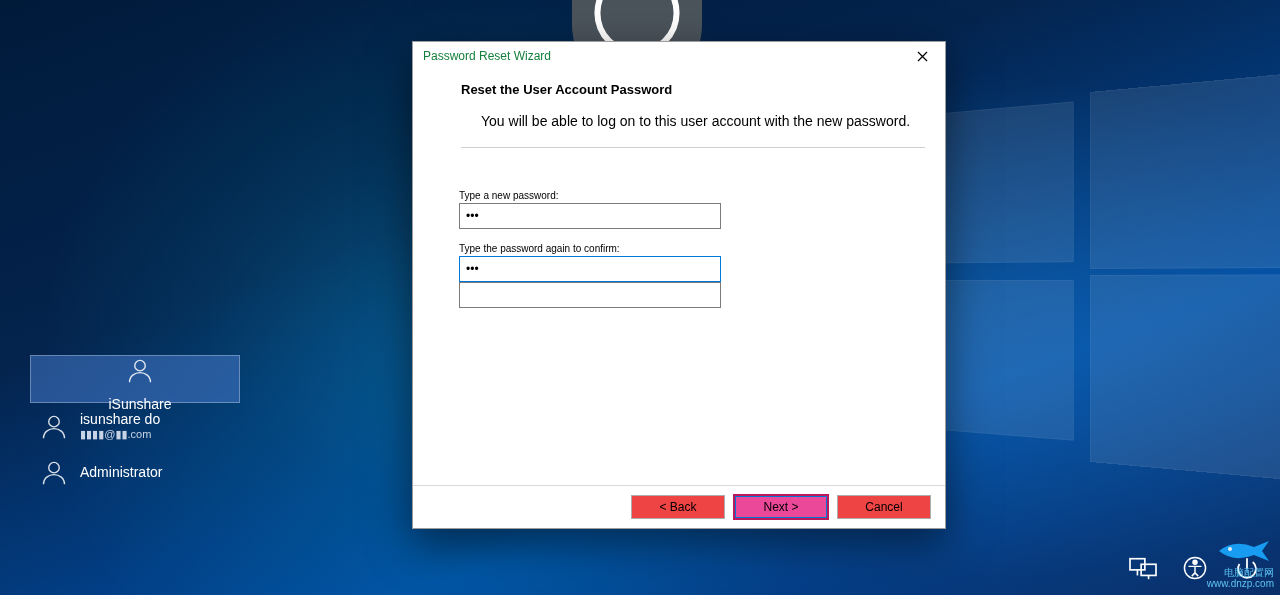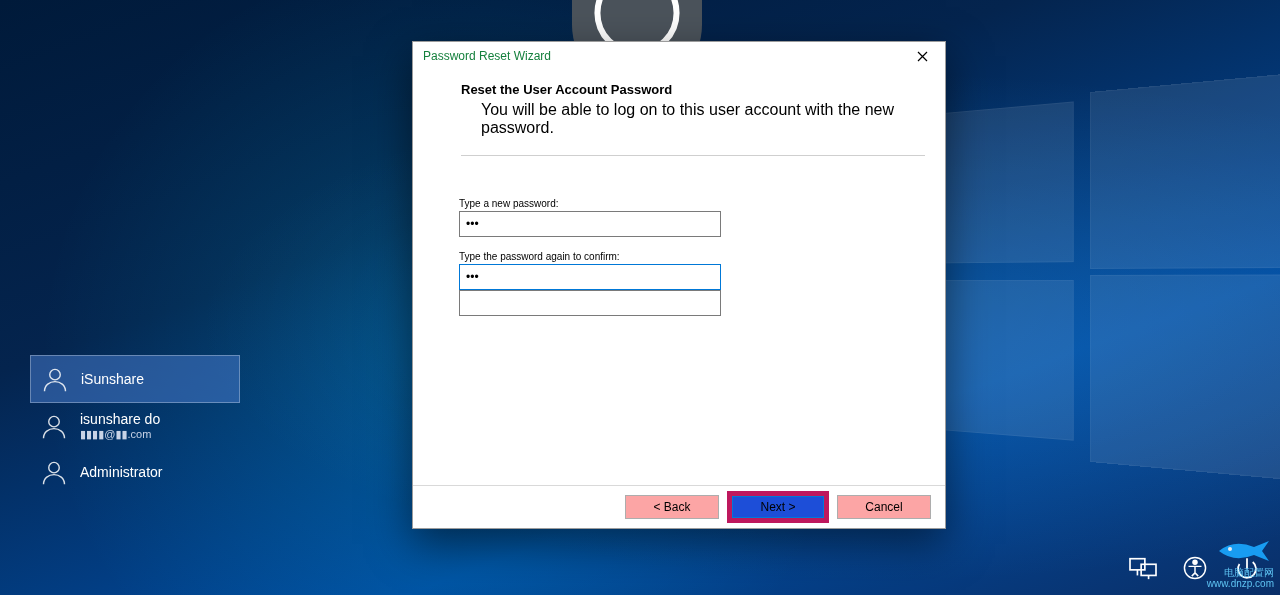--- a/index.html
+++ b/index.html
@@ -19,34 +19,34 @@
   .wl-br{left:180px;top:175px;width:190px;height:185px;}
   
   .avatar-large{position:absolute;left:572px;top:0;width:130px;height:90px;border-radius:0 0 130px 130px;background:#4b535b;display:flex;align-items:flex-start;justify-content:center;}
   .avatar-large svg{width:86px;height:86px;margin-top:-30px;}
   
   .dialog{position:absolute;left:412px;top:41px;width:532px;height:486px;background:#fff;border:1px solid #9c9c9c;box-shadow:0 15px 40px rgba(0,0,0,0.5);}
   .titlebar{height:28px;display:flex;align-items:center;justify-content:space-between;padding-left:10px;color:#15803d;font-size:12px;}
   .closebtn{width:46px;height:28px;display:flex;align-items:center;justify-content:center;font-size:15px;color:#000;}
   .dlg-inner{padding:8px 20px 0 48px;}
   .dlg-heading{font-size:13px;font-weight:700;color:#000;margin-top:4px;}
-  .dlg-sub{font-size:16px;color:#000;margin-left:20px;margin-top:4px;}
+  .dlg-sub{font-size:14px;color:#000;margin-left:20px;margin-top:16px;}
   .dlg-rule{border:none;border-top:1px solid #cfcfcf;margin:18px 0 0 0;}
   .dlg-body{padding:28px 46px 0 46px;font-size:12px;color:#000;}
   .dlg-desc{margin-bottom:30px;line-height:1.35;}
   .field-label{font-size:10px;margin-top:14px;margin-bottom:2px;}
   .txt{width:248px;height:20px;border:1px solid #7a7a7a;padding:2px 6px;font-size:12px;outline:none;}
   .txt.focused{border:1px solid #0078d7;}
   .dlg-footer{position:absolute;left:0;right:0;bottom:0;height:42px;border-top:1px solid #d9d9d9;display:flex;align-items:center;justify-content:flex-end;padding-right:14px;gap:8px;background:#fff;}
-  .btn{min-width:72px;height:22px;border:1px solid #adadad;background:#fca5a5;font-size:12px;color:#000;display:flex;align-items:center;justify-content:center;padding:0 10px;}
-  .btn.primary{border:5px solid #be185d;box-shadow:0 0 0 1px #0078d7 inset;background:#1d4ed8;}
+  .btn{min-width:72px;height:22px;border:1px solid #adadad;background:#ef4444;font-size:12px;color:#000;display:flex;align-items:center;justify-content:center;padding:0 10px;}
+  .btn.primary{border:2px solid #be185d;box-shadow:0 0 0 1px #0078d7 inset;background:#ec4899;}
   
   .accounts{position:absolute;left:30px;top:355px;width:210px;}
   .acct{display:flex;align-items:center;height:46px;padding-left:10px;gap:12px;color:#fff;font-size:14px;font-weight:300;}
-  .acct.selected{background:rgba(70,120,200,0.55);border:1px solid rgba(255,255,255,0.3);}
+  .acct.selected{background:rgba(70,120,200,0.55);border:1px solid rgba(255,255,255,0.3);flex-direction:column;}
   .acct .av{width:28px;height:28px;border-radius:50%;display:flex;align-items:center;justify-content:center;}
   .acct .av svg{width:28px;height:28px;opacity:0.85;}
   .acct .sub{font-size:11px;color:#c8d3e6;display:block;margin-top:1px;}
   
   .tray{position:absolute;right:18px;bottom:10px;display:flex;align-items:center;gap:22px;color:#fff;}
   .tray svg{width:30px;height:26px;}
   .watermark{position:absolute;right:6px;bottom:6px;font-size:10px;color:#66d1ff;text-align:right;line-height:1.1;opacity:0.9;}
   .watermark svg{width:60px;height:28px;}
 </style>
 </head>

